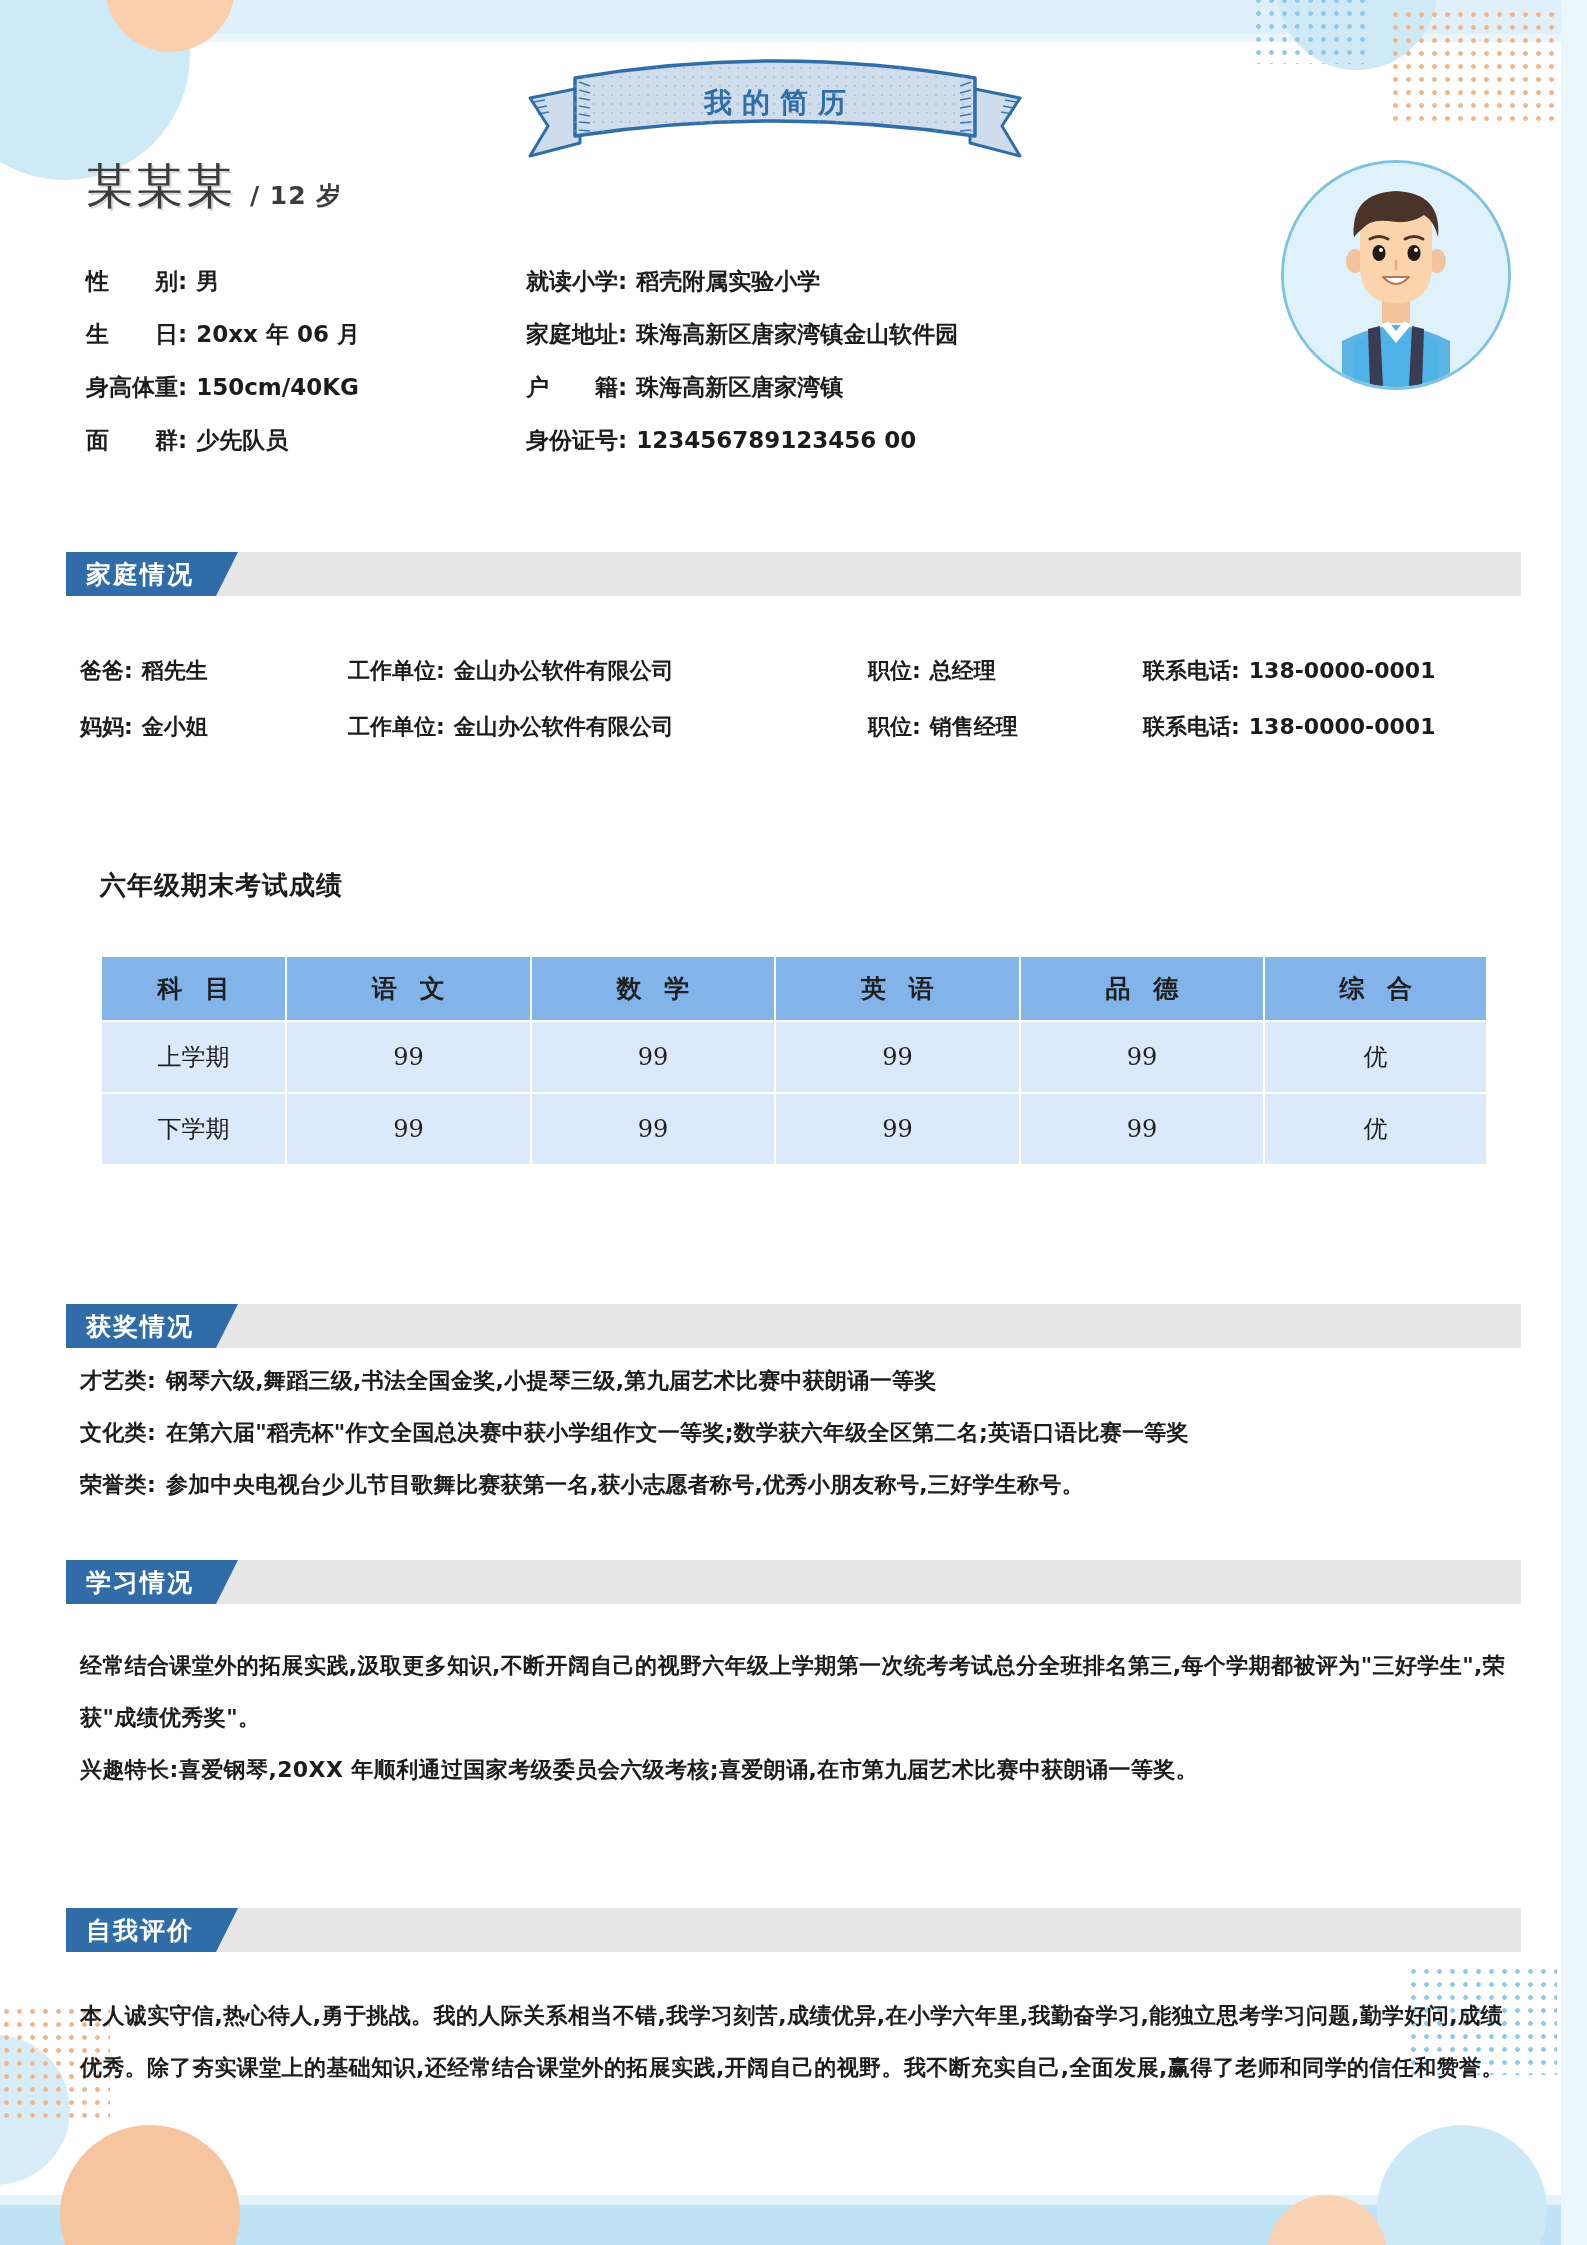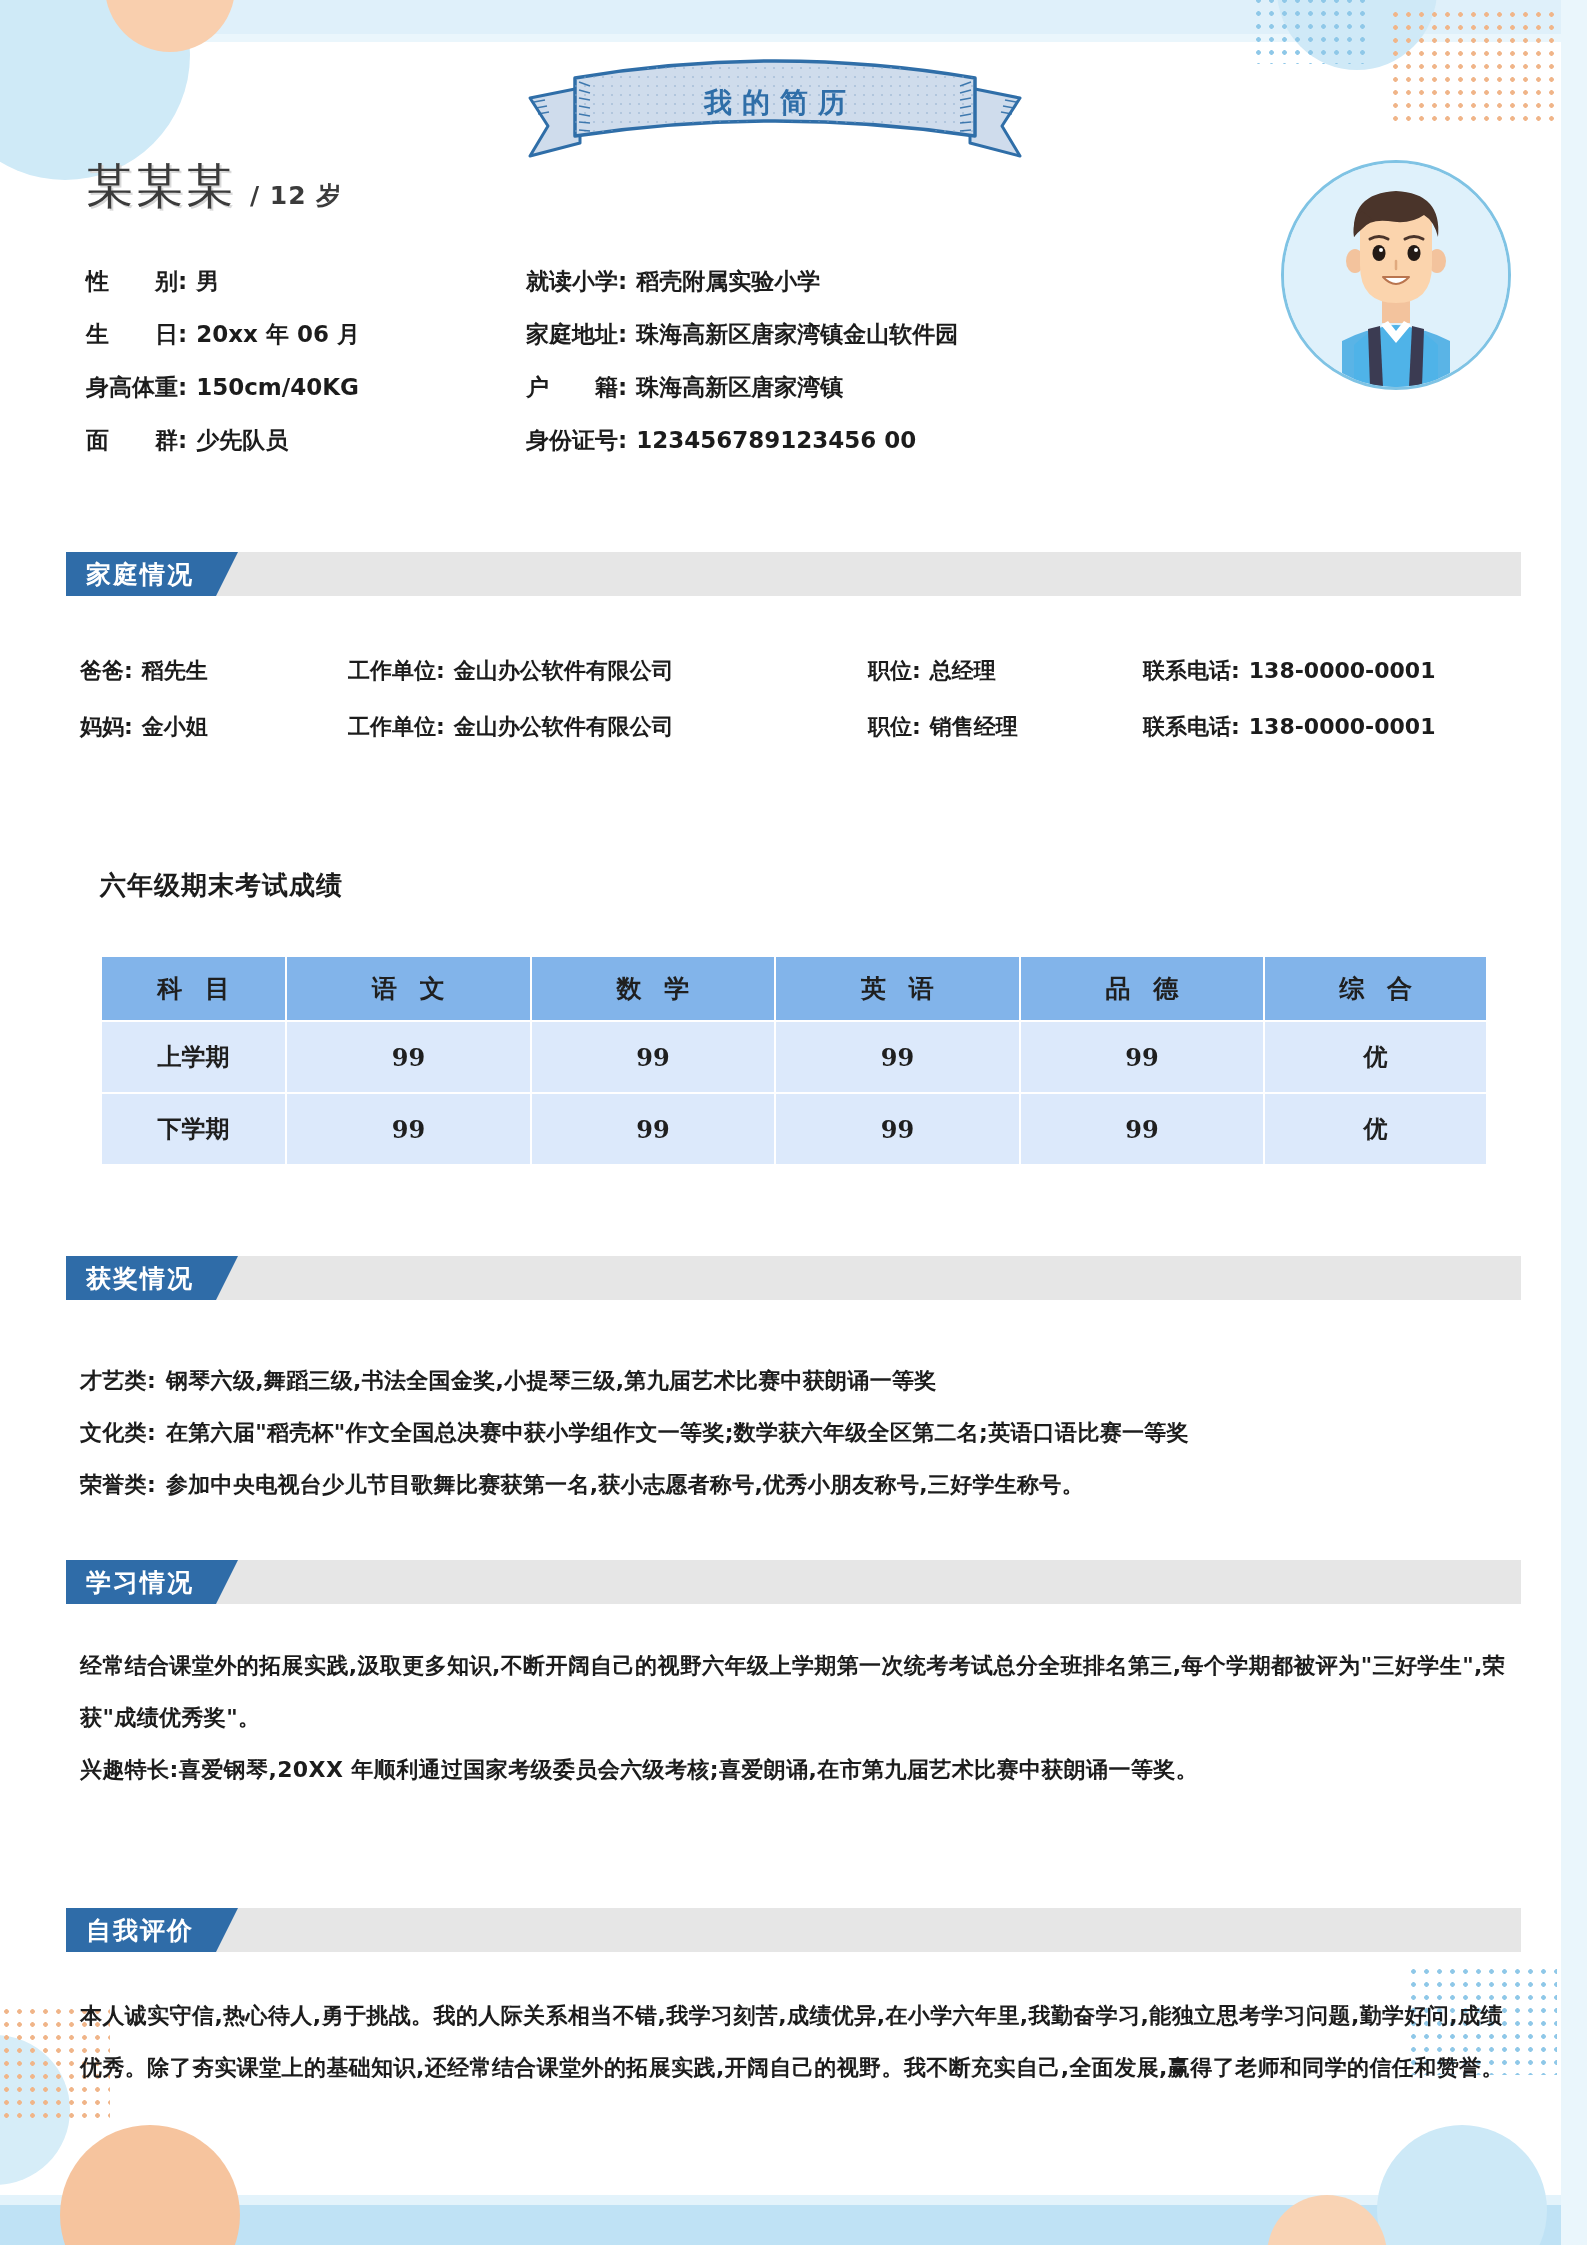--- a/index.html
+++ b/index.html
@@ -144,21 +144,21 @@
     border-collapse:separate; border-spacing:2px;
     font-family:"DejaVu Serif", serif;
   }
   table.grades th {
     background:#82b4ea; color:#1f1f1f;
     font-size:25px; font-weight:bold; letter-spacing:7px;
     height:63px; text-align:center; text-indent:7px;
   }
   table.grades td {
     background:#dce9fb; color:#1f1f1f;
-    font-size:24px; font-weight:bold;
+    font-size:24px; font-weight:normal;
     height:70px; text-align:center;
   }
   table.grades td.rh { font-family:"DejaVu Sans", sans-serif; }
 
   
   .para { position:absolute; left:80px; width:1440px; }
   .para-line {
     display:flex; align-items:baseline;
     font-family:"DejaVu Sans", sans-serif;
     font-size:22px; font-weight:bold; color:#1c1c1c;
@@ -386,21 +386,21 @@
         <td class="rh">下学期</td>
         <td>99</td>
         <td>99</td>
         <td>99</td>
         <td>99</td>
         <td class="rh">优</td>
       </tr>
     </tbody>
   </table>
 
-  <div class="sec" style="top:1256px;">
+  <div class="sec" style="top:1304px;">
     <div class="sec-bar"></div>
     <div class="sec-tag">获奖情况</div>
   </div>
 
   <div class="para" style="top:1355px;">
     <div class="para-line">
       <span class="k">才艺类:</span>
       <span>钢琴六级,舞蹈三级,书法全国金奖,小提琴三级,第九届艺术比赛中获朗诵一等奖</span>
     </div>
     <div class="para-line">

